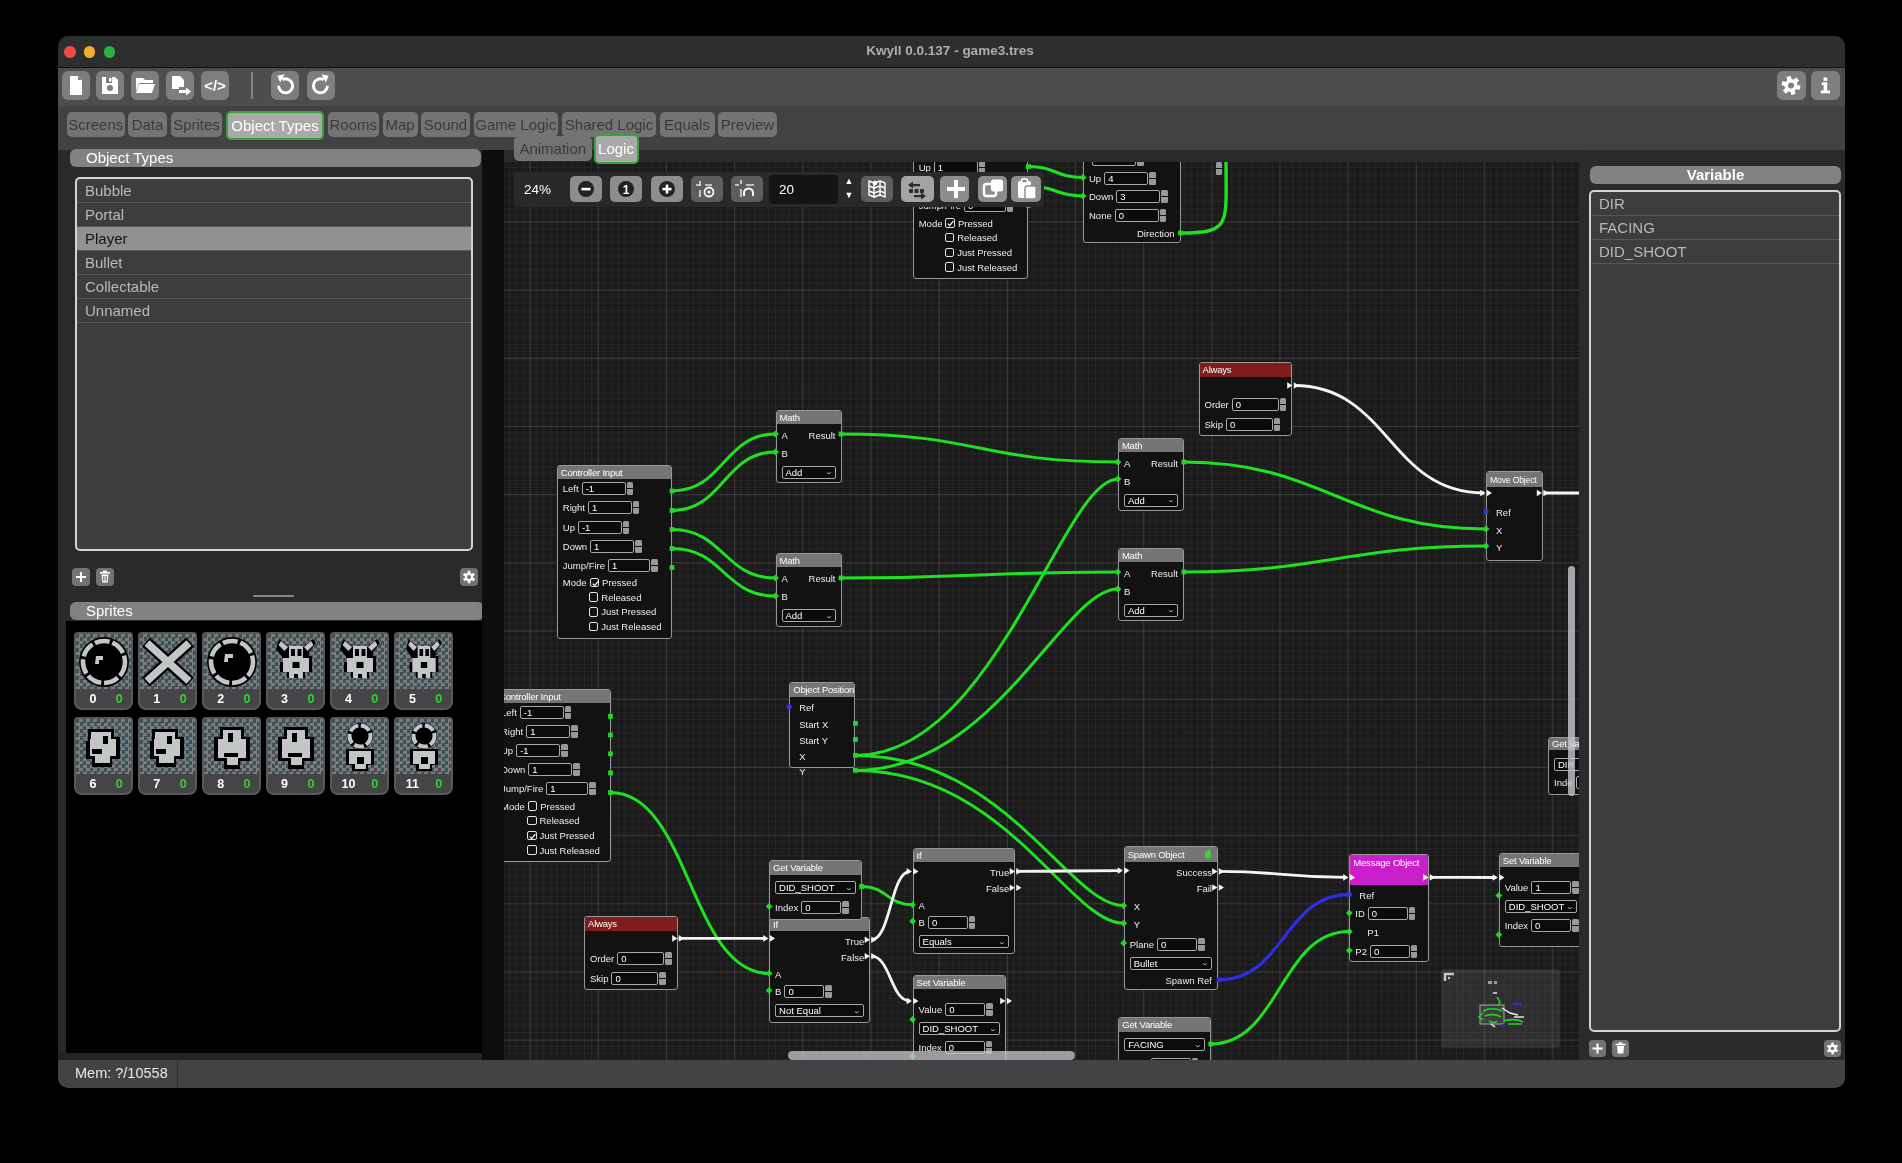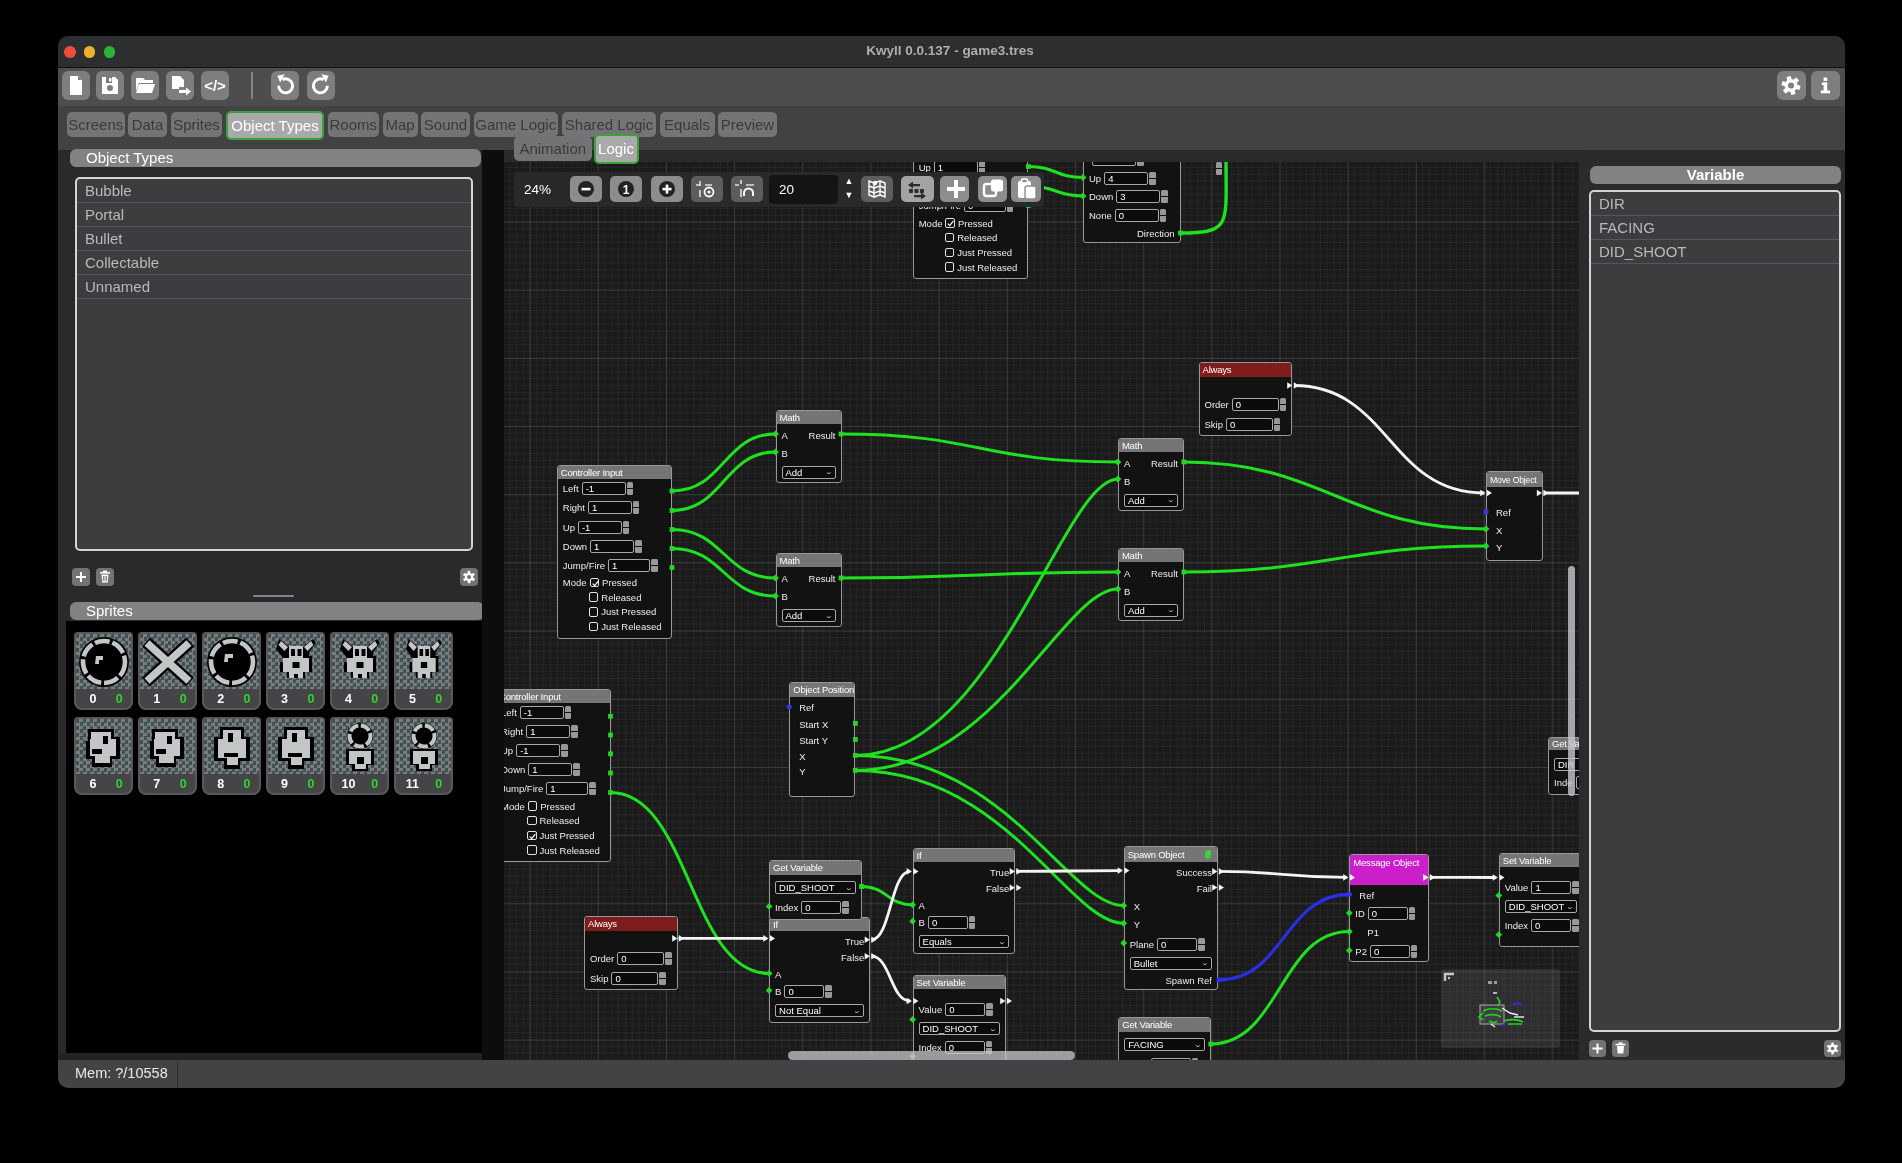--- a/index.html
+++ b/index.html
@@ -123,20 +123,21 @@
       <div class="tab" style="left:382.5px;top:112px;width:35px">Map</div>
       <div class="tab" style="left:421px;top:112px;width:49px">Sound</div>
       <div class="tab" style="left:473.5px;top:112px;width:84.5px">Game Logic</div>
       <div class="tab" style="left:562px;top:112px;width:94px">Shared Logic</div>
       <div class="tab" style="left:659.5px;top:112px;width:55px">Equals</div>
       <div class="tab" style="left:718px;top:112px;width:59px">Preview</div>
       <div class="phdr" style="left:70px;top:149px;width:411px;padding-left:16px">Object Types</div>
       <div class="lbox" style="left:75px;top:176.5px;width:398px;height:374px">
         <div class="li">Bubble</div>
         <div class="li">Portal</div>
+        <div class="li on">Player</div>
         <div class="li">Bullet</div>
         <div class="li">Collectable</div>
         <div class="li">Unnamed</div>
       </div>
       <div class="sbtn" style="left:72px;top:567.5px"><svg width="18" height="18">
           <path d="M9 4v10M4 9h10" stroke="#fff" stroke-width="2"></path>
         </svg></div>
       <div class="sbtn" style="left:95.5px;top:567.5px"><svg width="18" height="18">
           <path d="M5.5 6.5h7l-.8 8h-5.4z" fill="#fff"></path>
           <rect x="4" y="4" width="10" height="1.6" fill="#fff"></rect>
@@ -587,21 +588,21 @@
           </div>
           <div class="r" style="top:88.1px;height:19px;padding:0 5px">
             <span class="lb">None</span>
             <span class="inp" style="width:44px">0</span>
             <span class="spin"></span>
           </div>
           <div class="r" style="top:107.8px;height:16px;padding:0 5px">
             <span style="margin-left:auto">Direction</span>
           </div>
         </div>
-        <div class="n" style="left:285.2px;top:520.0px;width:66.3px;height:115px">
+        <div class="n" style="left:285.2px;top:520.0px;width:66.3px;height:86px">
           <div class="nh" style="height:14px;line-height:14px">Object Position</div>
           <div class="r" style="top:16.8px;height:16px;padding:0 5px">
             <span style="margin-left:4px">Ref</span>
           </div>
           <div class="r" style="top:33.4px;height:16px;padding:0 5px">
             <span style="margin-left:4px">Start X</span>
           </div>
           <div class="r" style="top:49.5px;height:16px;padding:0 5px">
             <span style="margin-left:4px">Start Y</span>
           </div>

